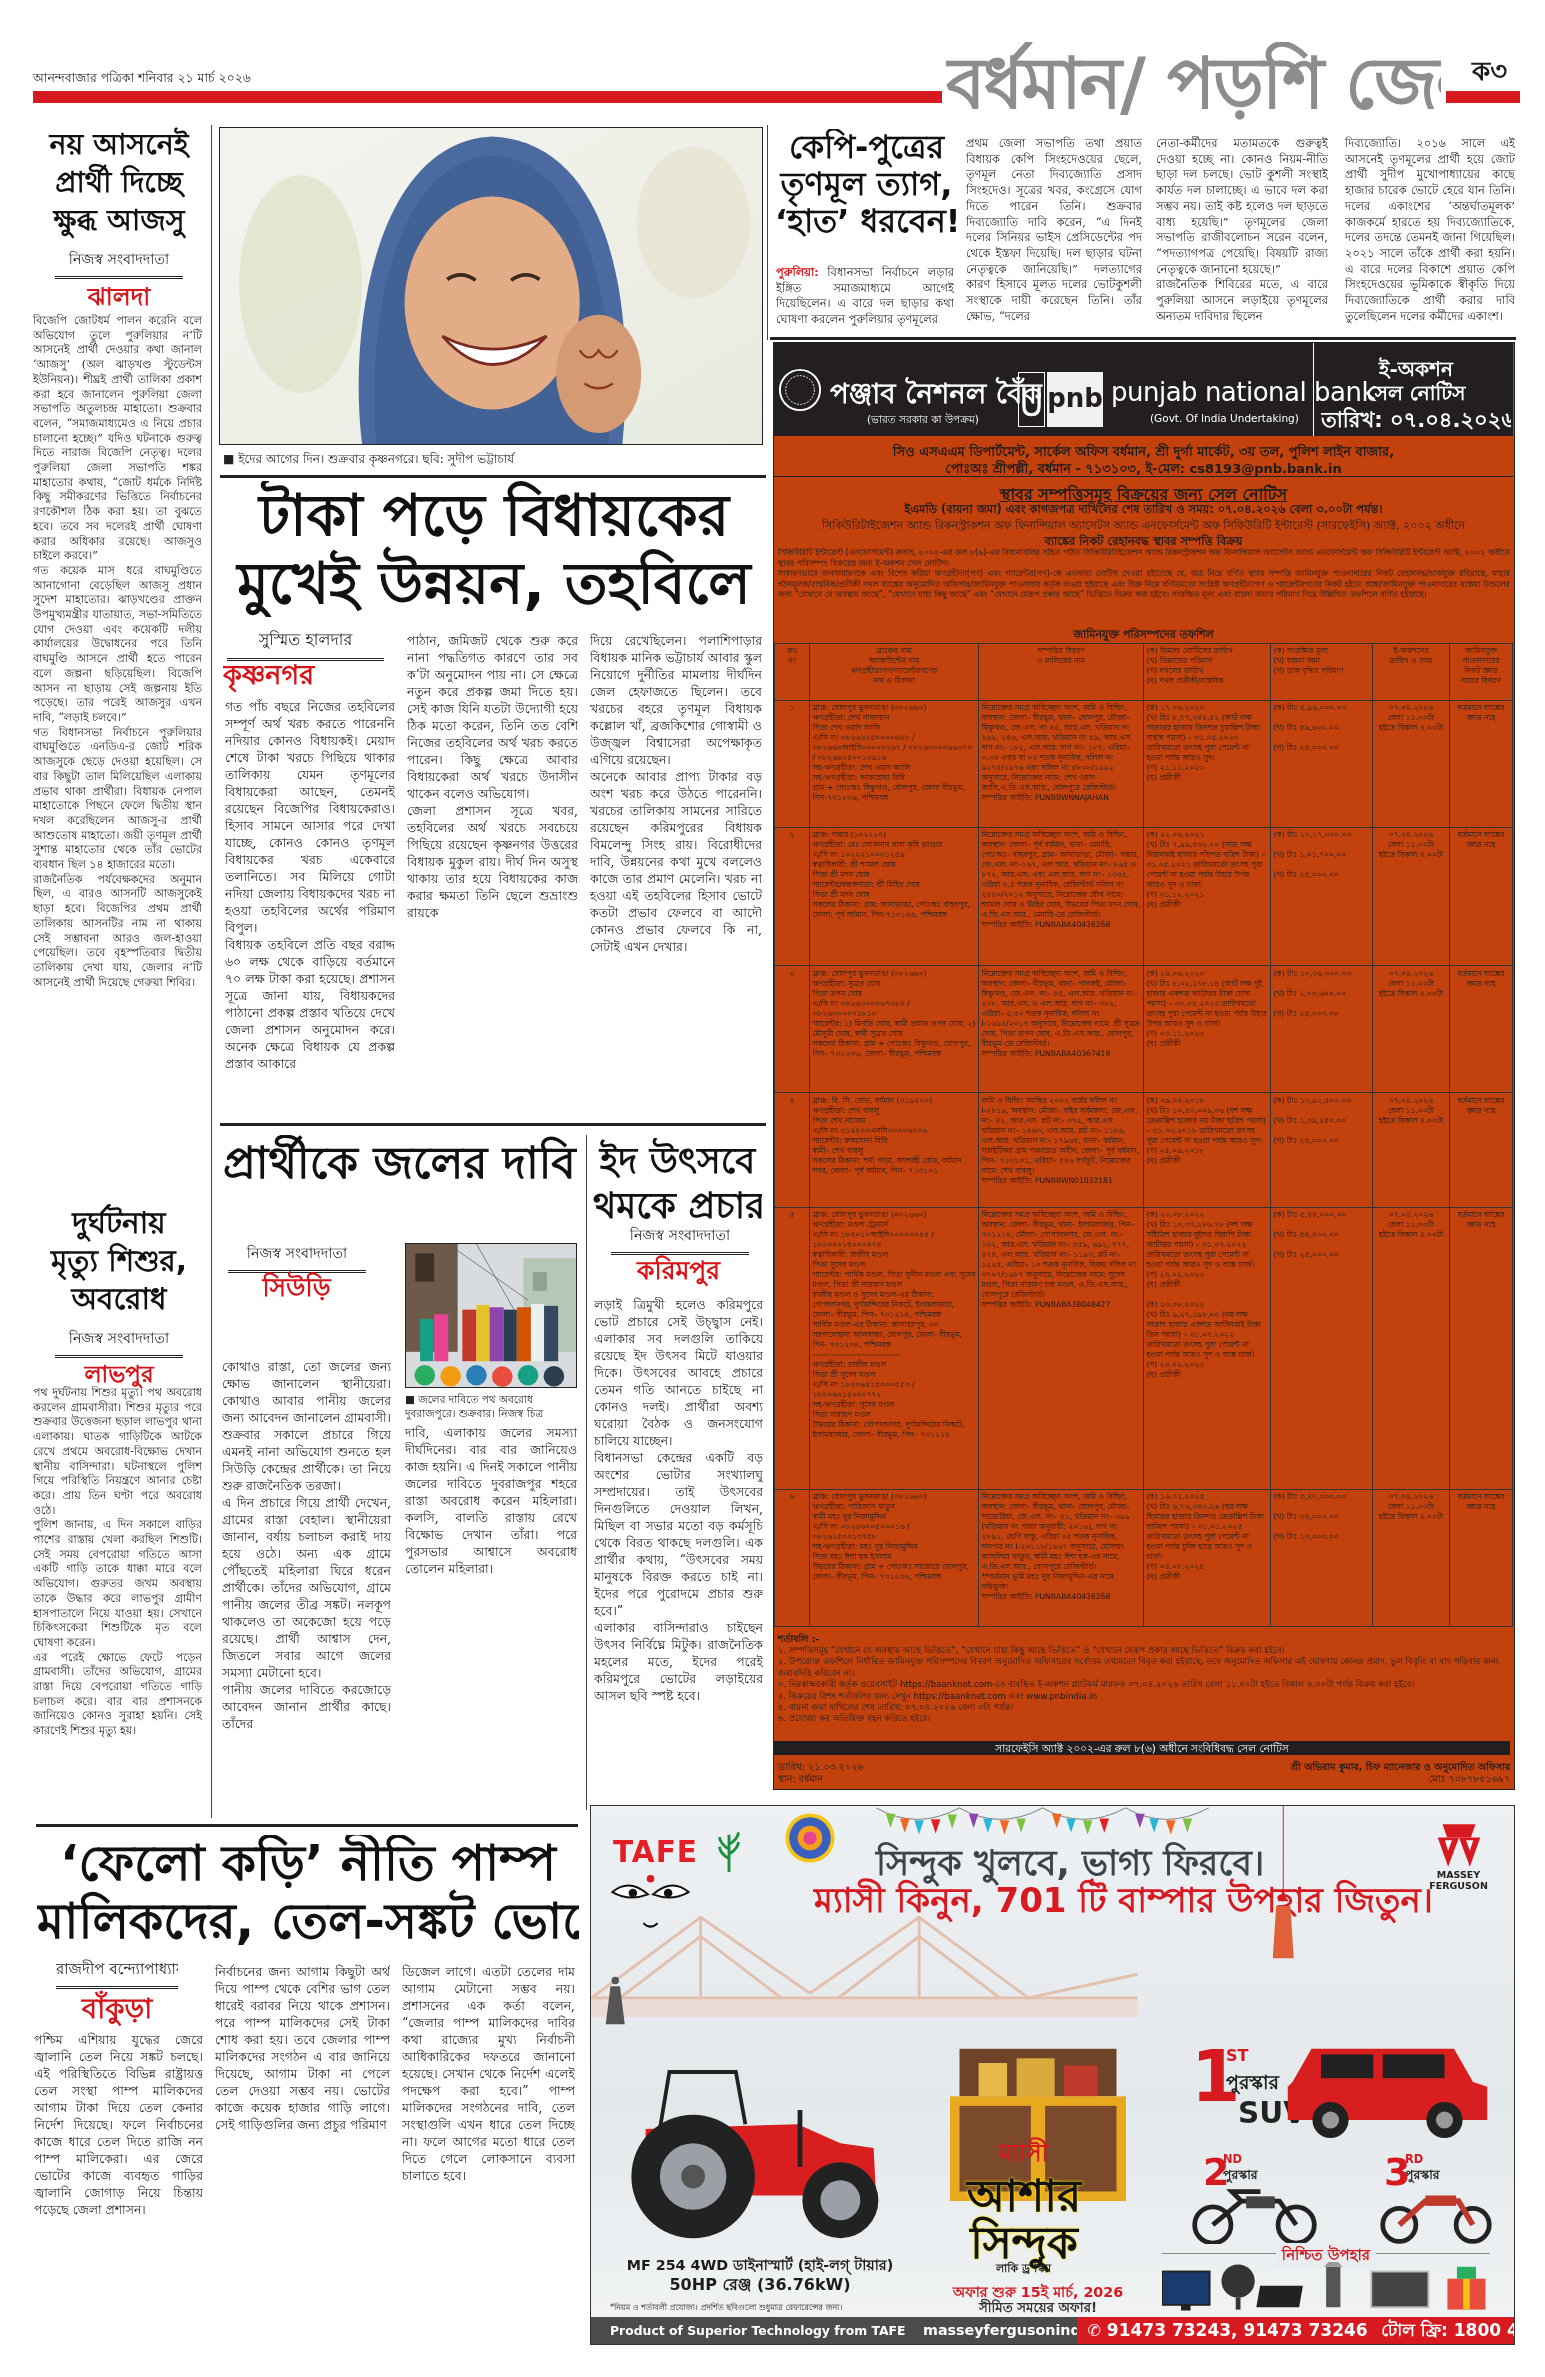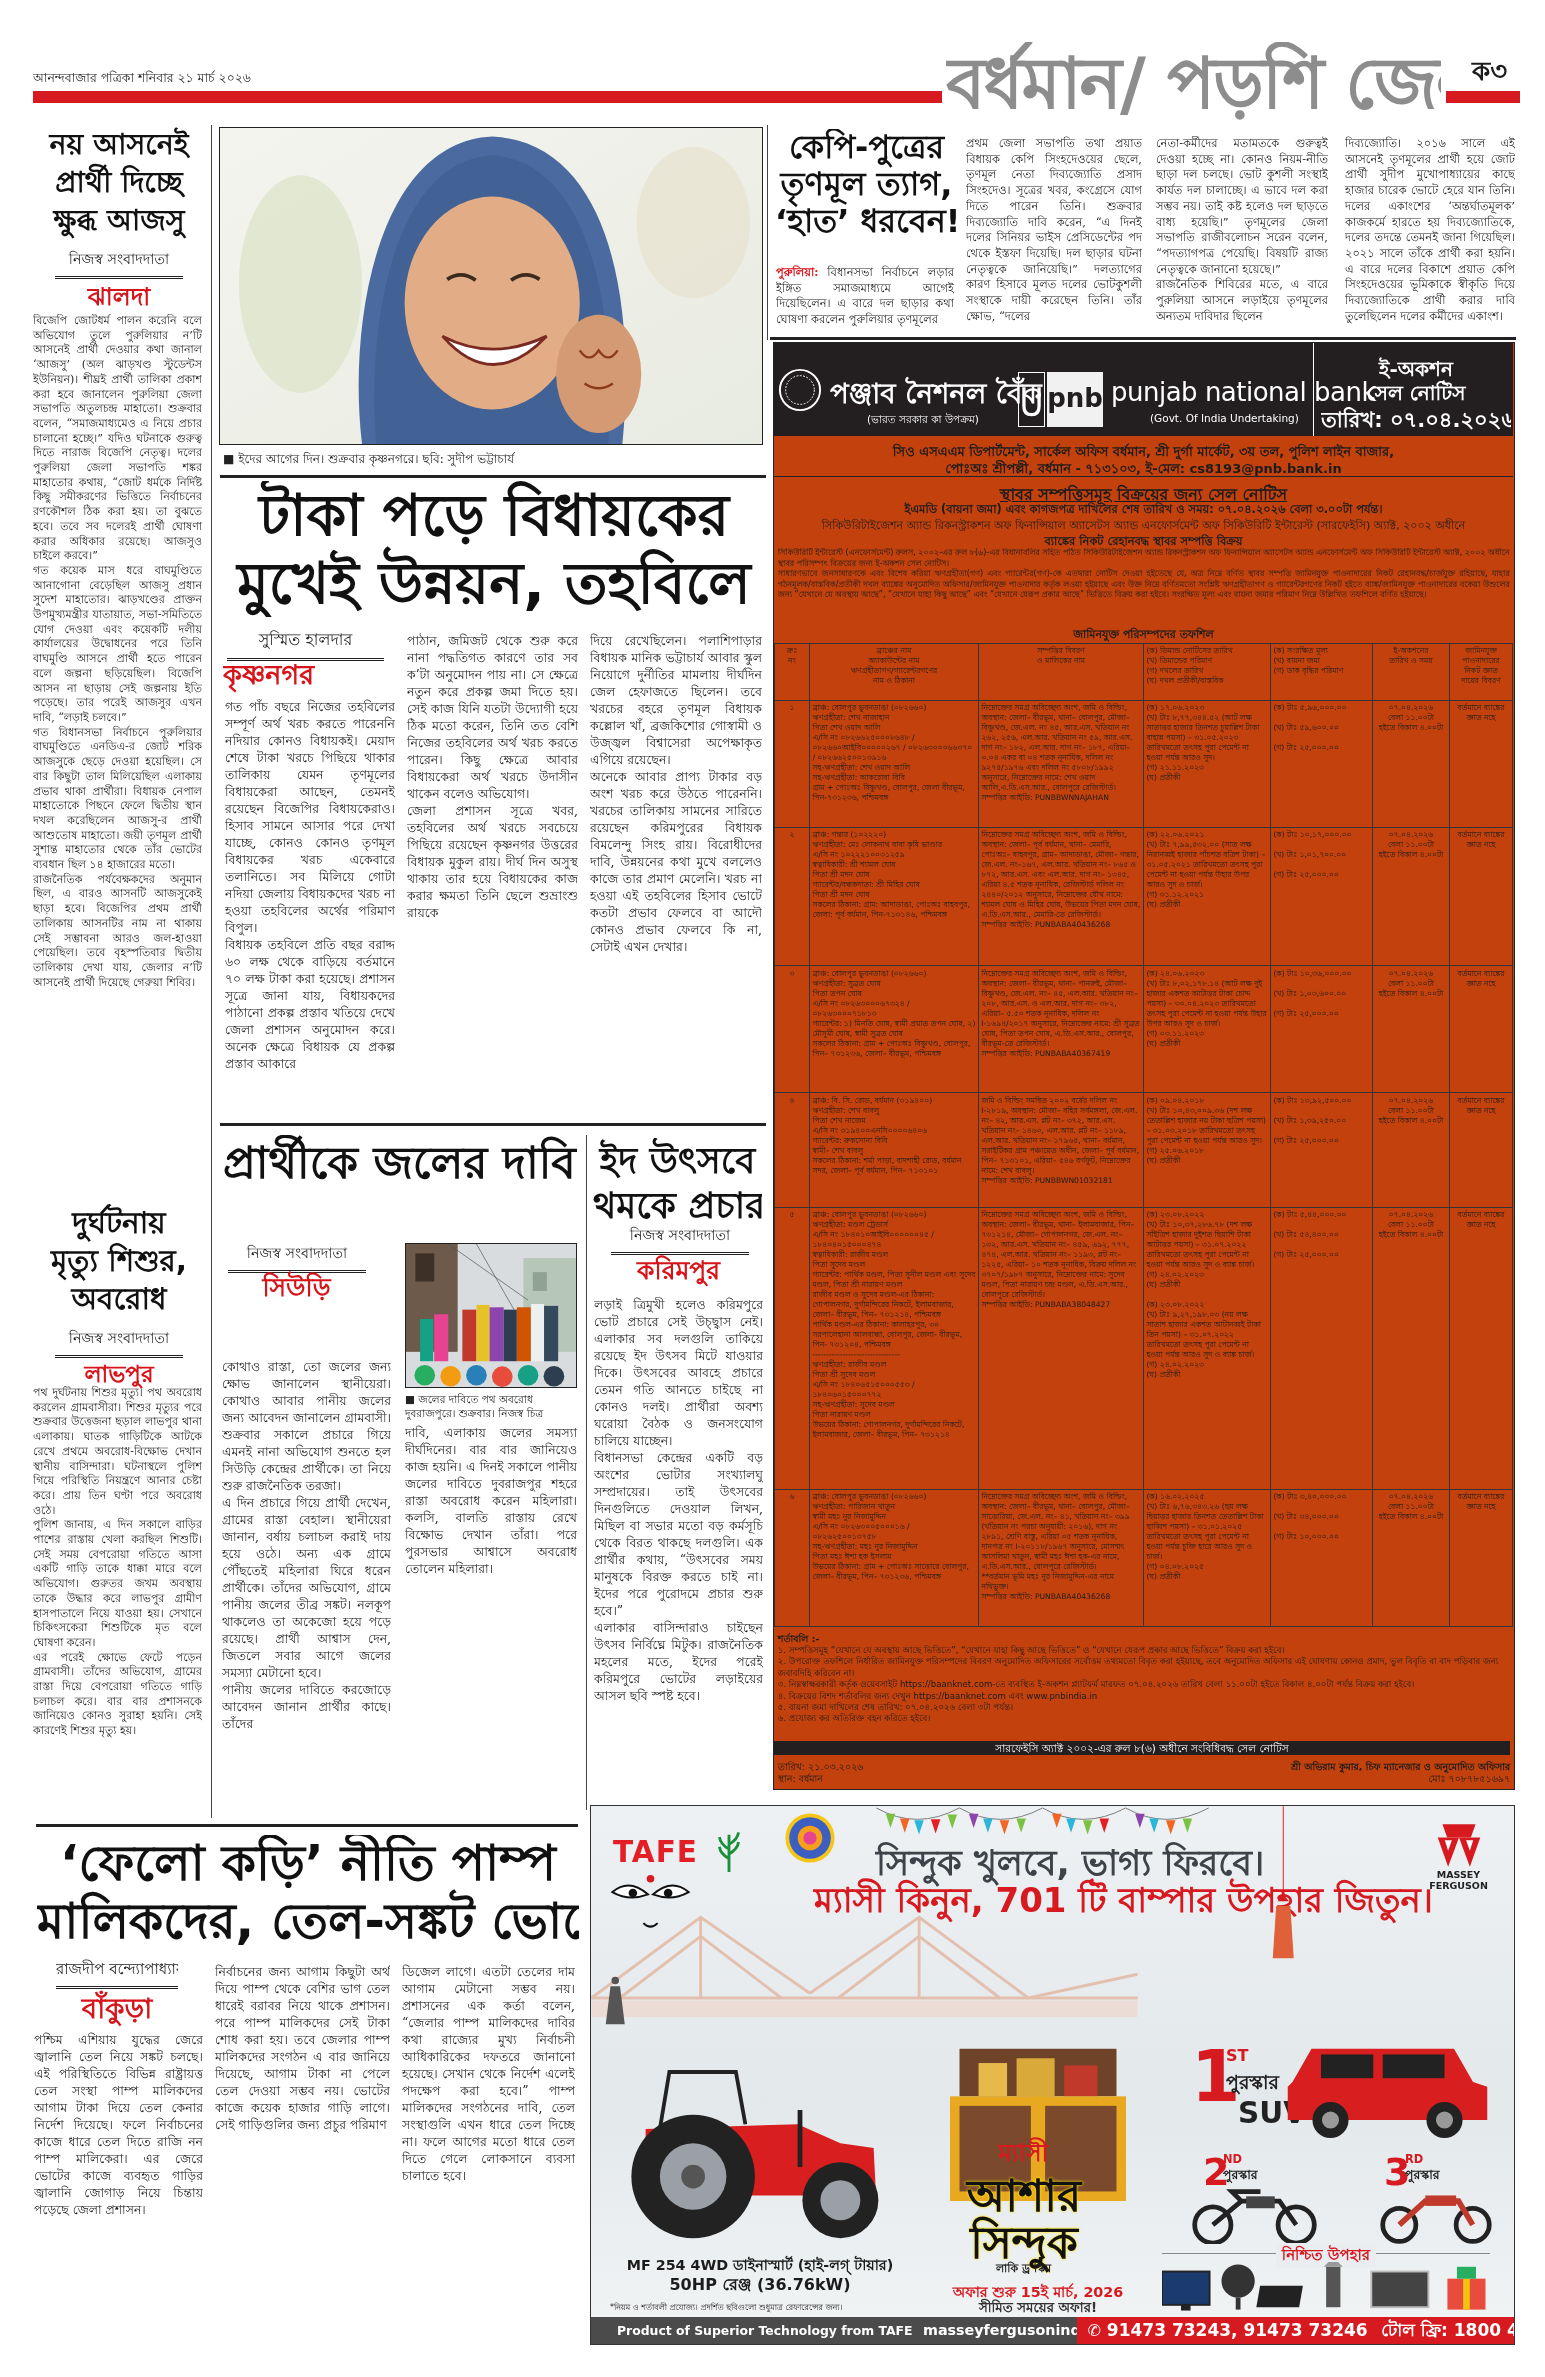--- a/index.html
+++ b/index.html
@@ -709,21 +709,21 @@
       <rect x="215" y="50" width="90" height="45" fill="#222" transform="skewX(-10)"></rect>
       <rect x="345" y="10" width="30" height="85" fill="#555"></rect>
         <path d="M340,10 L380,10 L370,0 L350,0 Z" fill="#999"></path>
       <rect x="440" y="20" width="120" height="75" fill="#444" stroke="#bbb" stroke-width="4"></rect>
       <rect x="600" y="35" width="80" height="65" fill="#e74c3c"></rect>
         <rect x="633" y="35" width="14" height="65" fill="#f1c40f"></rect>
         <rect x="620" y="10" width="40" height="25" fill="#27ae60"></rect>
     </svg>
 
     <div class="a ad-band-left" style="left:0;top:511px;width:486px;height:27.6px;">
-      <div class="a" style="left:26px;top:5.7px;font-size:12.4px;font-weight:bold;white-space:nowrap;">Product of Superior Technology from TAFE</div>
+      <div class="a" style="left:19px;top:5.7px;font-size:12.4px;font-weight:bold;white-space:nowrap;">Product of Superior Technology from TAFE</div>
       <div class="a" style="left:332px;top:4.8px;font-size:14.3px;font-weight:bold;white-space:nowrap;">masseyfergusonindia.com</div>
     </div>
     <div class="a ad-band-right" style="left:486px;top:511px;width:439px;height:27.6px;white-space:nowrap;font-size:17px;font-weight:bold;line-height:27.6px;">
       <span style="margin-left:10.5px;font-size:16px;">✆</span>
       <span>91473 73243, 91473 73246</span>
       <span style="margin-left:7.6px;">টোল ফ্রি:</span>
       <span>1800 4 200 200</span>
     </div>
   </div>
 

